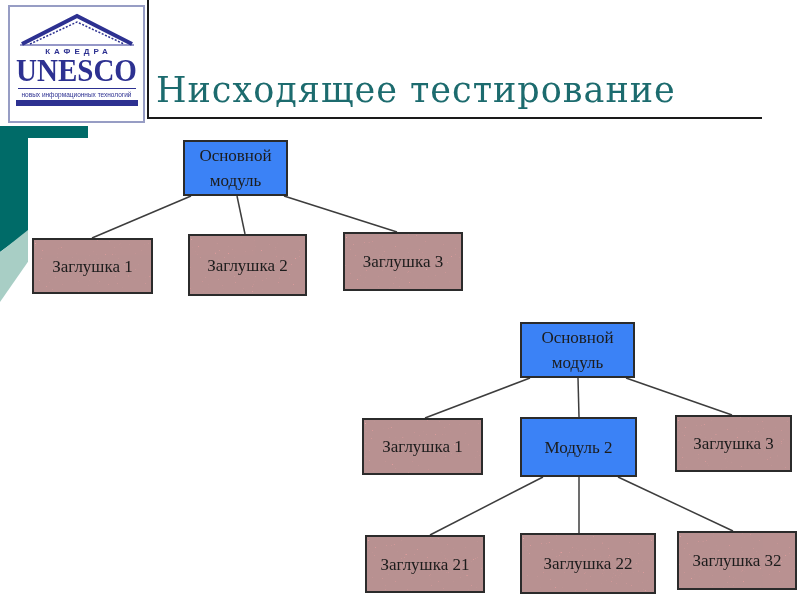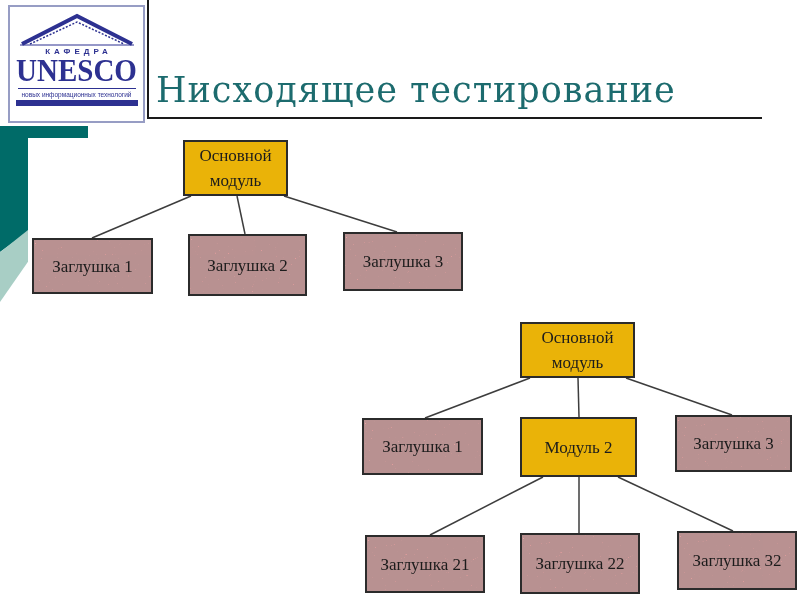--- a/index.html
+++ b/index.html
@@ -46,21 +46,21 @@
   .decor-leaf{
     position:absolute;left:0;top:230px;width:28px;height:72px;background:#a8cec5;
     clip-path:polygon(100% 0,100% 44%,0 100%,0 31%);
   }
   
   .edges{position:absolute;left:0;top:0;width:800px;height:600px;z-index:1;}
   .box{
     position:absolute;box-sizing:border-box;border:2px solid #2b2b2b;
     display:flex;flex-direction:column;align-items:center;justify-content:center;
     text-align:center;font-family:"Liberation Serif",serif;font-size:17px;
-    color:#1c1c1c;line-height:25px;z-index:2;background:#eab308;
+    color:#1c1c1c;line-height:25px;z-index:2;background:#3b82f6;
   }
   .stub{background:#fca5a5;}
   .stub .tex{position:absolute;left:0;top:0;width:100%;height:100%;opacity:.55;}
   .box .lbl{position:relative;z-index:3;padding:0 3px;}
   .defs-svg{position:absolute;width:0;height:0;}
 </style>
 </head>
 <body>
 
 <div id="slide">
@@ -154,21 +154,21 @@
       </svg>
     <span class="lbl">Заглушка 3</span>
   </div>
 
   <div class="box stub" style="left:365px;top:535px;width:120px;height:58px;">
     <svg class="tex" preserveAspectRatio="none">
         <rect width="100%" height="100%" filter="url(#grain)"></rect>
       </svg>
     <span class="lbl">Заглушка 21</span>
   </div>
-  <div class="box stub" style="left:520px;top:533px;width:120px;height:61px;">
+  <div class="box stub" style="left:520px;top:533px;width:136px;height:61px;">
     <svg class="tex" preserveAspectRatio="none">
         <rect width="100%" height="100%" filter="url(#grain)"></rect>
       </svg>
     <span class="lbl">Заглушка 22</span>
   </div>
   <div class="box stub" style="left:677px;top:531px;width:120px;height:59px;">
     <svg class="tex" preserveAspectRatio="none">
         <rect width="100%" height="100%" filter="url(#grain)"></rect>
       </svg>
     <span class="lbl">Заглушка 32</span>

